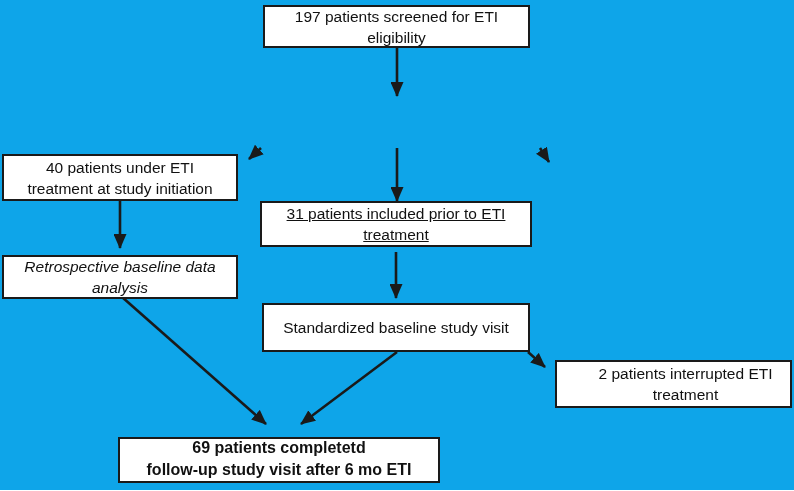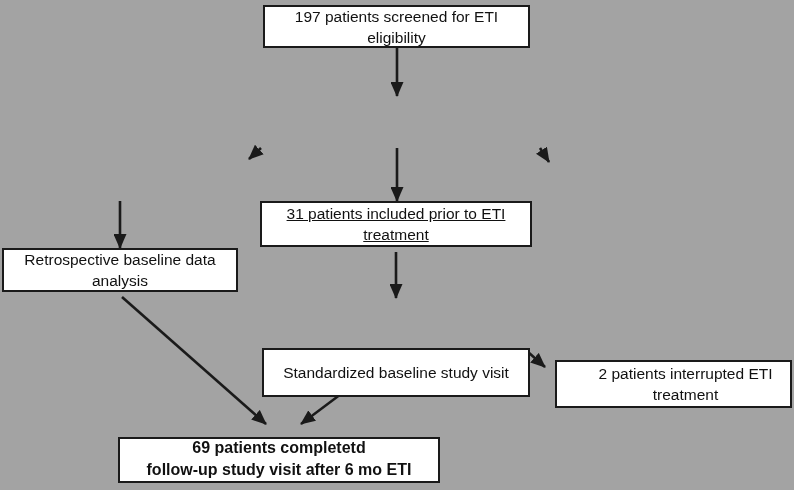--- a/index.html
+++ b/index.html
@@ -4,21 +4,21 @@
 <style>
   html, body {
     margin: 0;
     padding: 0;
     background: #ffffff;
   }
   .canvas {
     position: relative;
     width: 794px;
     height: 490px;
-    background: #a3a3a3;
+    background: #0ea5e9;
     font-family: "Liberation Sans", sans-serif;
     overflow: hidden;
   }
   .flow-box {
     position: absolute;
     box-sizing: border-box;
     background: #ffffff;
     border: 2px solid #1a1a1a;
     display: flex;
     align-items: center;
@@ -37,22 +37,22 @@
     font-weight: bold;
     font-size: 16px;
     line-height: 22px;
   }
   
   .b-screened      { left: 263px; top: 5px;   width: 267px; height: 43px; }
   .b-eligible      { left: 261px; top: 101px; width: 281px; height: 47px; }
   .b-under         { left: 2px;   top: 154px; width: 236px; height: 47px; }
   .b-notstart      { left: 553px; top: 153px; width: 239px; height: 48px; }
   .b-included      { left: 260px; top: 201px; width: 272px; height: 46px; text-decoration: underline; }
-  .b-retro         { left: 2px;   top: 248px; width: 236px; height: 44px; }
-  .b-standardized  { left: 262px; top: 303px; width: 268px; height: 49px; margin-top: 45px; }
+  .b-retro         { left: 2px;   top: 255px; width: 236px; height: 44px; font-style: italic; }
+  .b-standardized  { left: 262px; top: 303px; width: 268px; height: 49px; }
   .b-interrupted   { left: 555px; top: 360px; width: 237px; height: 48px; padding-left: 24px; }
   .b-completed     { left: 118px; top: 437px; width: 322px; height: 46px; align-items: flex-end; }
 
   .arrow-layer {
     position: absolute;
     left: 0; top: 0;
     width: 794px;
     height: 491px;
     z-index: 1;
     pointer-events: none;
@@ -83,20 +83,24 @@
     <line x1="397" y1="352" x2="301" y2="424" marker-end="url(#ah)"></line>
     <line x1="528" y1="352" x2="545" y2="367" marker-end="url(#ah)"></line>
   </svg>
 
   <div class="flow-box b-screened">
     <span class="box-text">197 patients screened for ETI
 eligibility</span>
   </div>
 
 
+  <div class="flow-box b-under">
+    <span class="box-text">40 patients under ETI
+treatment at study initiation</span>
+  </div>
 
 
   <div class="flow-box b-included">
     <span class="box-text">31 patients included prior to ETI
 treatment</span>
   </div>
 
   <div class="flow-box b-retro">
     <span class="box-text">Retrospective baseline data
 analysis</span>

